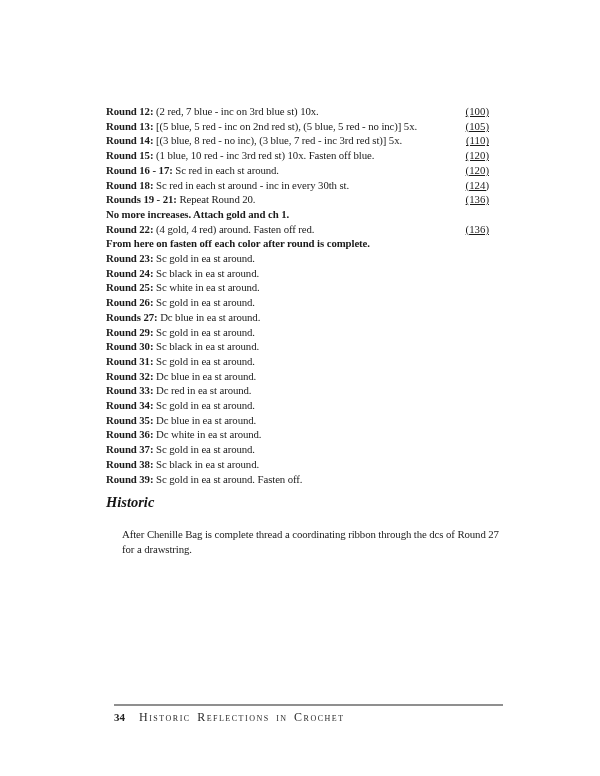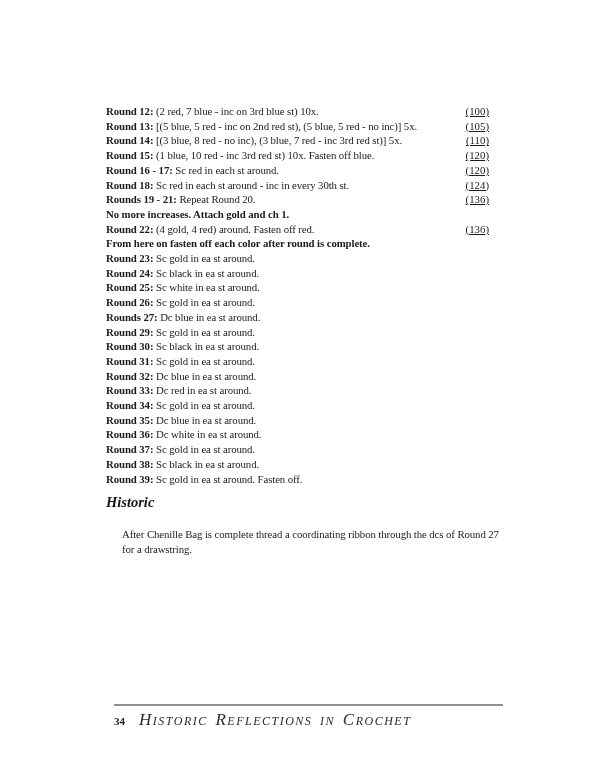--- a/index.html
+++ b/index.html
@@ -68,25 +68,24 @@
     align-items: baseline;
   }
   .page-num {
     font-weight: bold;
     font-size: 11px;
     margin-right: 14px;
     color: #222222;
   }
   .book-title {
     font-variant: small-caps;
-    font-size: 17px;
+    font-size: 12px;
     letter-spacing: 1.5px;
     word-spacing: 2px;
     color: #2a2a2a;
-    font-style: italic;
   }
 </style>
 </head>
 <body>
 
 <div class="page">
 
   <div class="content">
     <div id="rounds-list">
   <div class="round-line">

